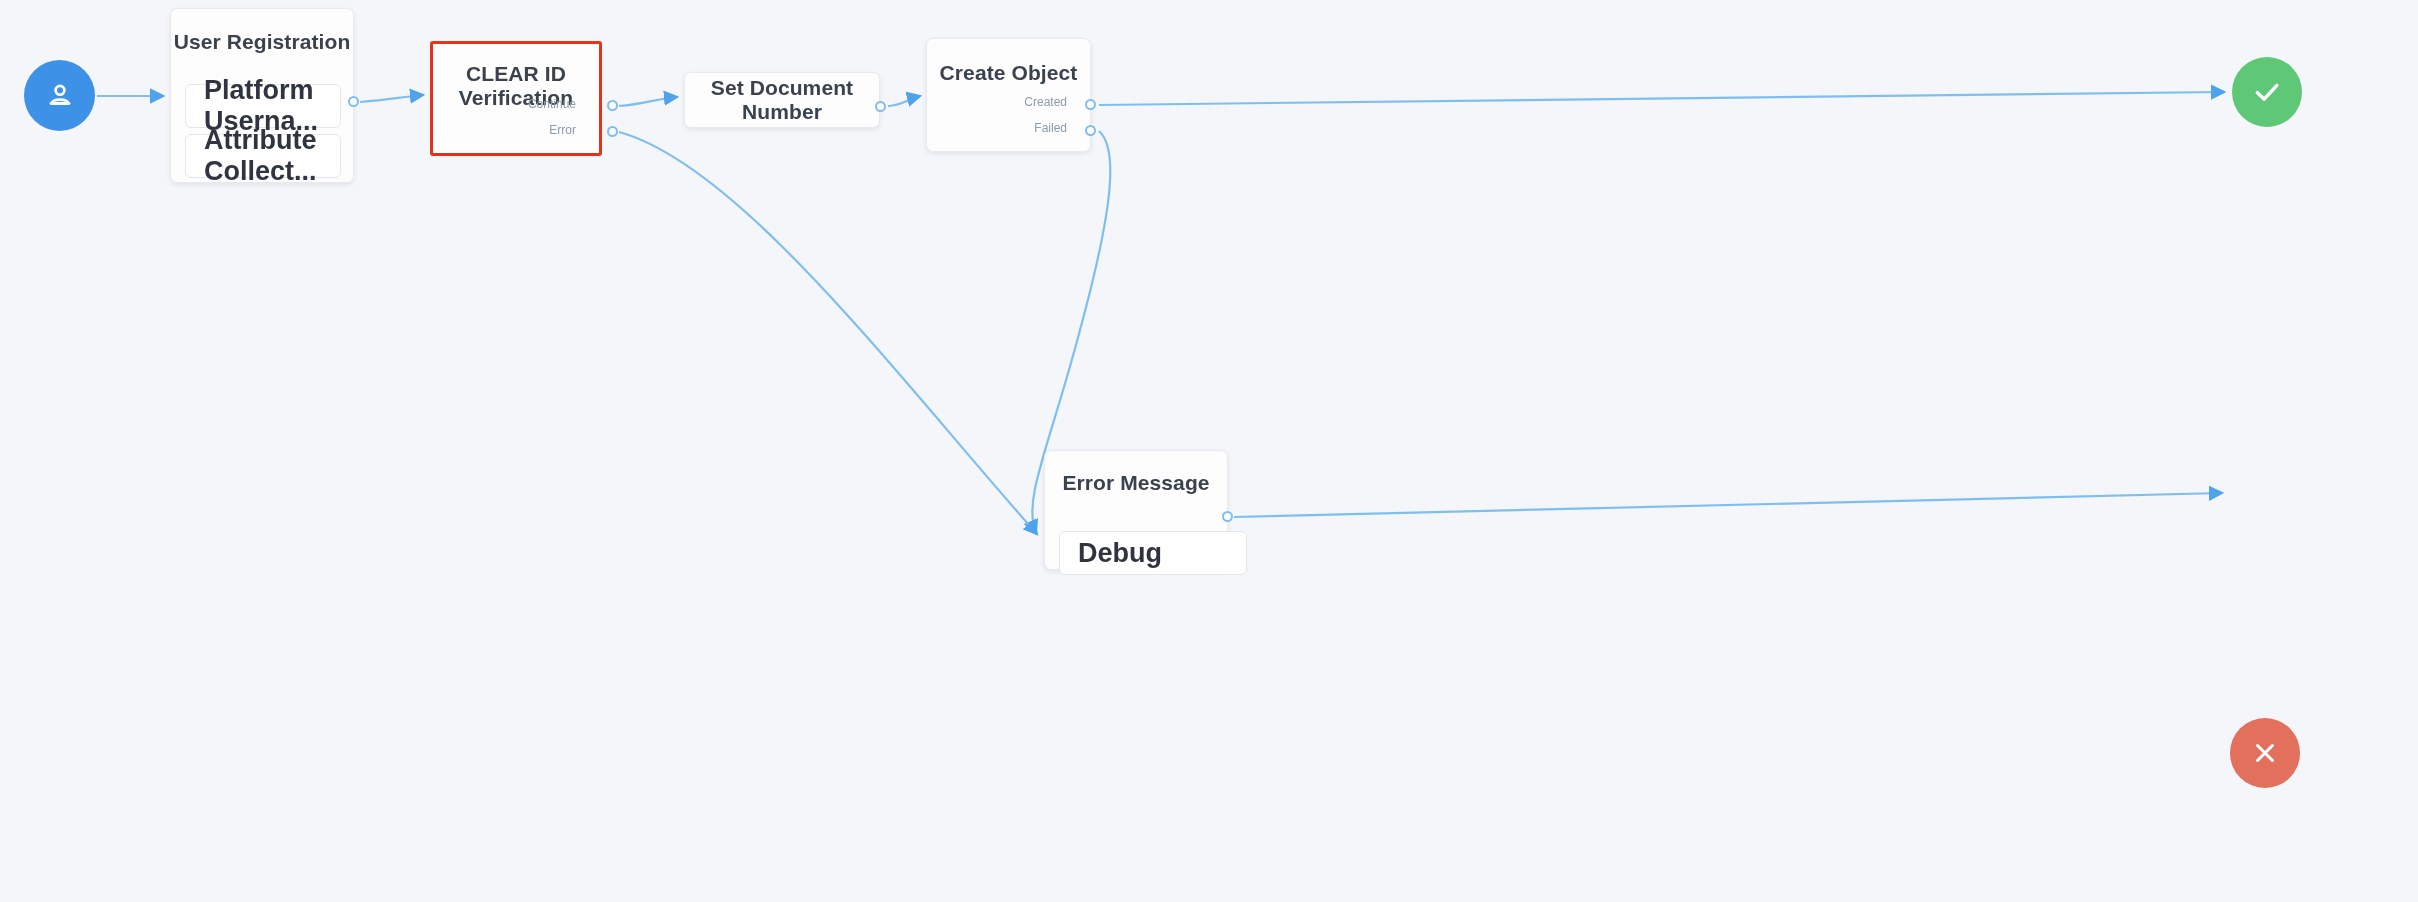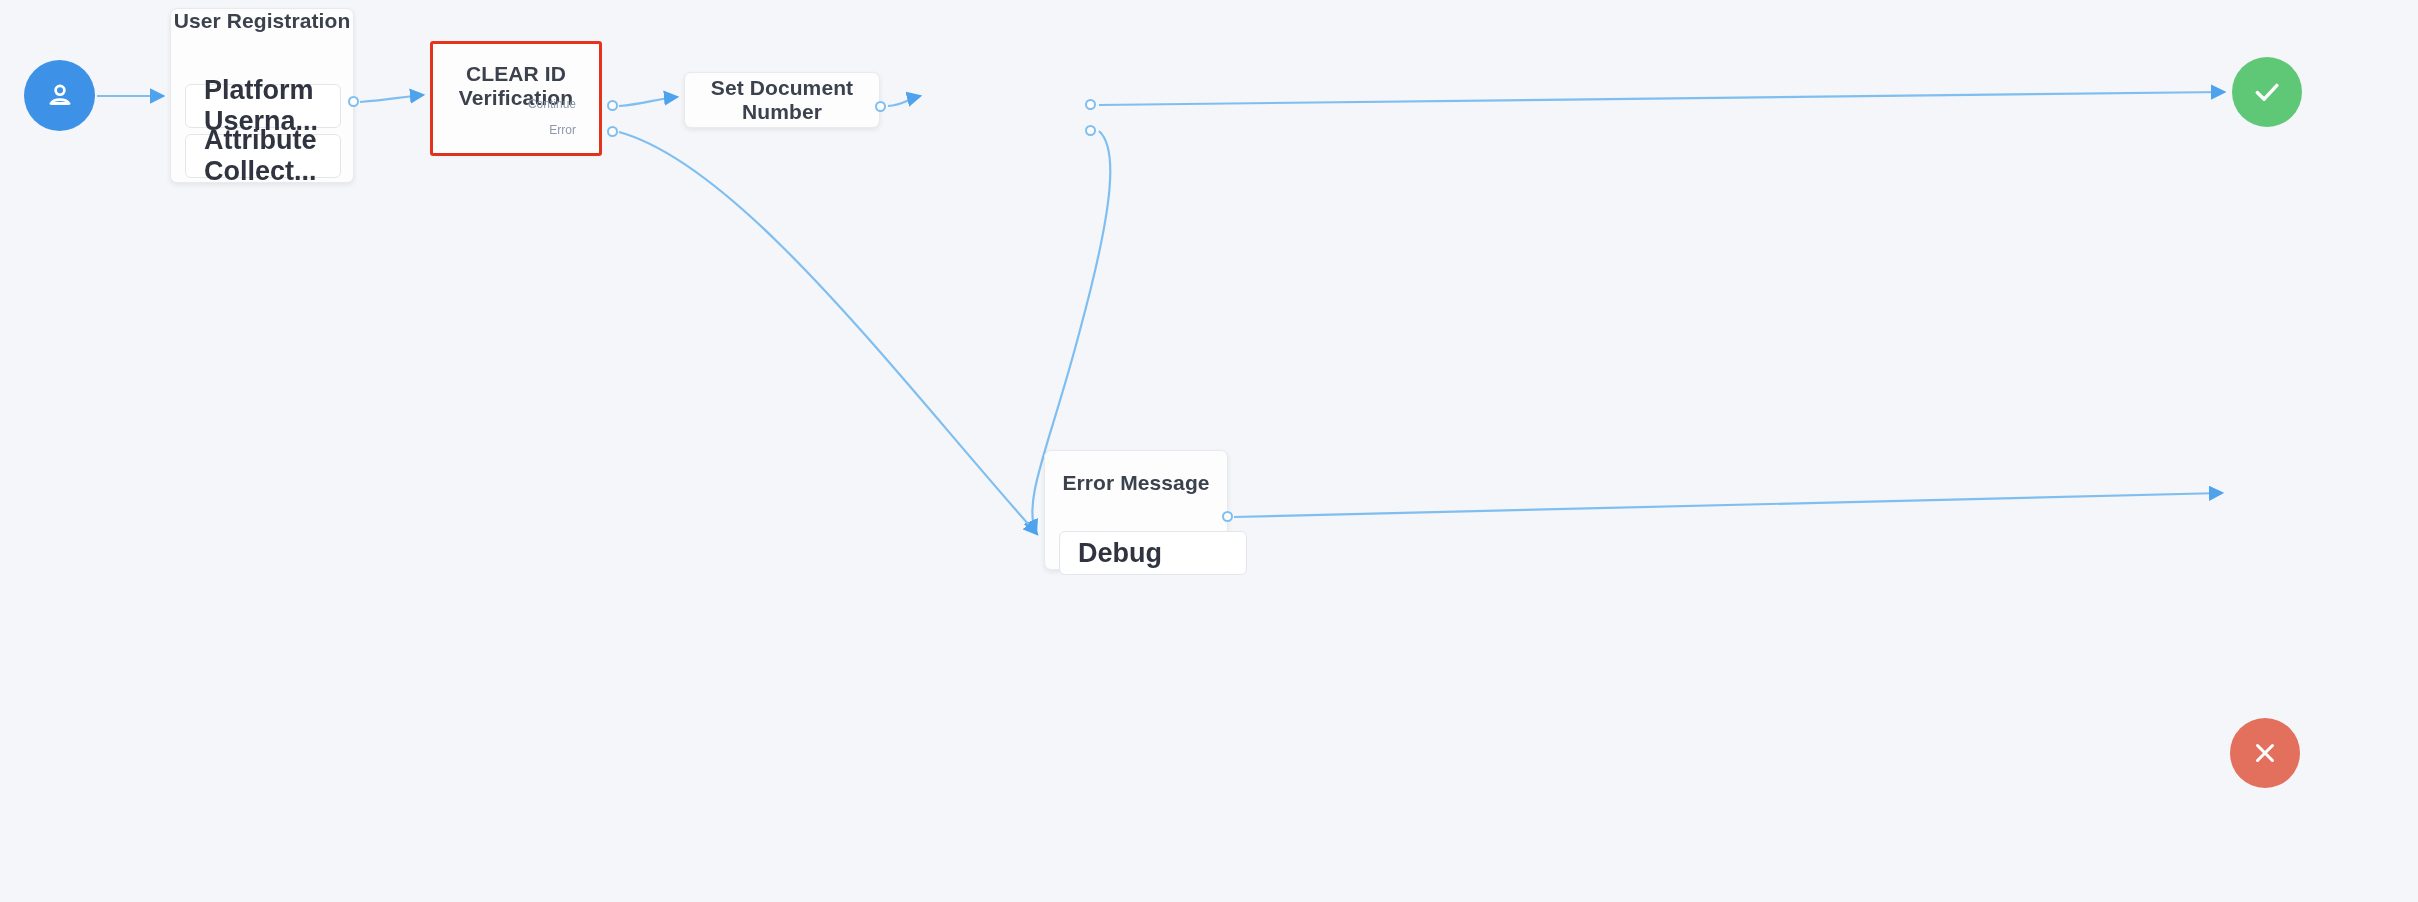--- a/index.html
+++ b/index.html
@@ -60,21 +60,21 @@
     font-size: 12px;
     color: #8e99ab;
     text-align: right;
     white-space: nowrap;
   }
 
   
   #node-user-registration {
     left: 170px; top: 8px; width: 184px; height: 175px;
   }
-  #node-user-registration .node-title { }
+  #node-user-registration .node-title { margin-top: 21px; }
   #node-user-registration .sub-item {
     position: absolute; left: 14px; width: 156px; height: 44px;
   }
   #node-user-registration .sub-item.i0 { top: 75px; }
   #node-user-registration .sub-item.i1 { top: 125px; }
 
   #node-clear-id {
     left: 430px; top: 41px; width: 172px; height: 115px;
     border: 3px solid #e8341c;
     border-radius: 3px;
@@ -198,20 +198,25 @@
     <div class="port-label p1">Error</div>
   </div>
   <div class="port" style="left:607px; top:100px;"></div>
   <div class="port" style="left:607px; top:126px;"></div>
 
   <div class="node" id="node-set-doc">
     <div class="node-title">Set Document Number</div>
   </div>
   <div class="port" style="left:875px; top:101px;"></div>
 
+  <div class="node" id="node-create-object">
+    <div class="node-title">Create Object</div>
+    <div class="port-label p0">Created</div>
+    <div class="port-label p1">Failed</div>
+  </div>
   <div class="port" style="left:1085px; top:99px;"></div>
   <div class="port" style="left:1085px; top:125px;"></div>
 
   <div class="node" id="node-error-message">
     <div class="node-title">Error Message</div>
     <div class="sub-item">Debug</div>
   </div>
   <div class="port" style="left:1222px; top:511px;"></div>
 
   <div class="terminal" id="terminal-success">

